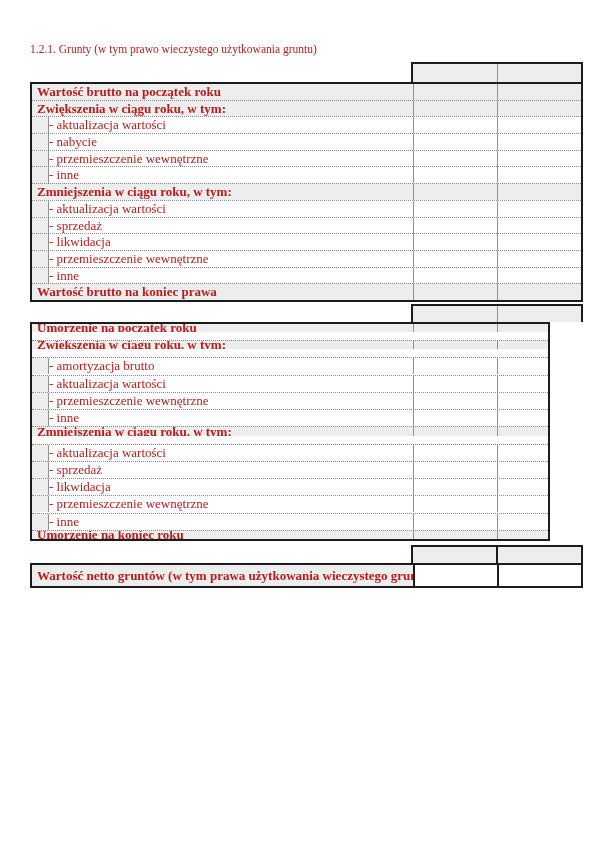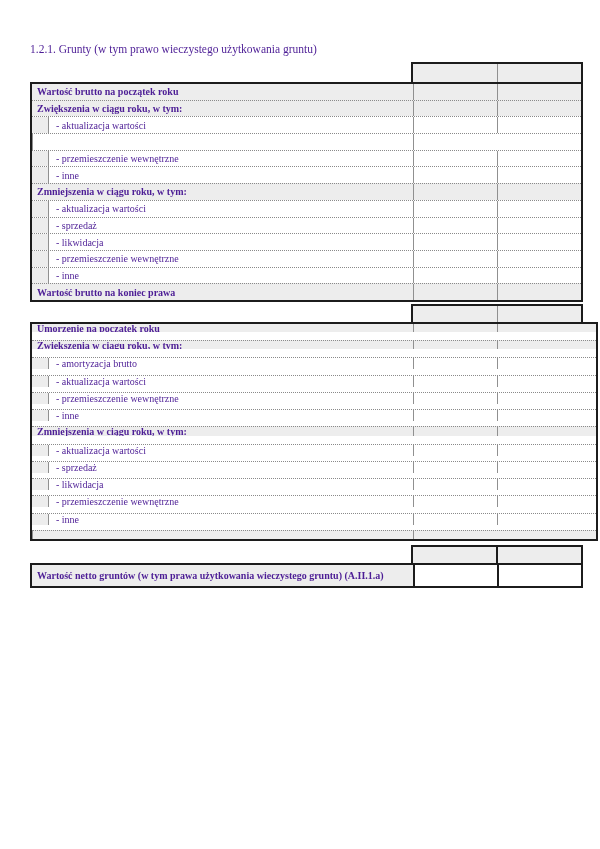--- a/index.html
+++ b/index.html
@@ -6,21 +6,21 @@
     margin: 0;
     padding: 0;
     background: #ffffff;
   }
   .page {
     position: relative;
     width: 600px;
     height: 849px;
     background: #ffffff;
     font-family: "Liberation Serif", serif;
-    color: #4c1d95;
+    color: #b91c1c;
     overflow: hidden;
   }
   .title {
     position: absolute;
     left: 30px;
     top: 43px;
     font-size: 11.5px;
     white-space: nowrap;
   }
   
@@ -40,24 +40,24 @@
   .yh-c { left: 411px; top: 545px; width: 172px; height: 18px; }
 
   
   .ftable {
     position: absolute;
     box-sizing: border-box;
     border: 2px solid #1c1c1c;
     display: flex;
     flex-direction: column;
     background: #ffffff;
-    font-size: 10px;
+    font-size: 13px;
   }
   .body-a { left: 30px; top: 82px;  width: 553px; height: 220px; }
-  .body-b { left: 30px; top: 322px; width: 568px; height: 219px; gap: 8px; }
+  .body-b { left: 30px; top: 322px; width: 520px; height: 219px; gap: 8px; }
   .body-c { left: 30px; top: 563px; width: 553px; height: 25px; }
 
   .trow {
     flex: 1;
     display: grid;
     grid-template-columns: 381px 84px 84px;
     box-sizing: border-box;
     min-height: 0;
   }
   .trow + .trow { border-top: 1px dotted #8a8a8a; text-align: right; }
@@ -79,21 +79,20 @@
     display: grid;
     grid-template-columns: 17px 1fr;
   }
   .trow.sub .indent {
     background: #ededed;
     border-right: 1px solid #909090;
   }
   .trow.sub .ltext {
     display: flex;
     align-items: center;
-    padding-left: 7px;
     white-space: nowrap;
     overflow: hidden;
   }
   
   .trow.total .lcell {
     background: #ededed;
     display: flex;
     align-items: center;
     padding-left: 5px;
     font-weight: bold;
@@ -128,20 +127,24 @@
       </div>
       <div class="trow sub">
         <div class="lcell">
           <div class="indent"></div>
           <div class="ltext">- aktualizacja wartości</div>
         </div>
         <div class="vcell"></div>
         <div class="vcell"></div>
       </div>
       <div class="trow sub">
+        <div class="lcell">
+          <div class="indent"></div>
+          <div class="ltext">- nabycie</div>
+        </div>
         <div class="vcell"></div>
         <div class="vcell"></div>
       </div>
       <div class="trow sub">
         <div class="lcell">
           <div class="indent"></div>
           <div class="ltext">- przemieszczenie wewnętrzne</div>
         </div>
         <div class="vcell"></div>
         <div class="vcell"></div>
@@ -292,20 +295,21 @@
       </div>
       <div class="trow sub">
         <div class="lcell">
           <div class="indent"></div>
           <div class="ltext">- inne</div>
         </div>
         <div class="vcell"></div>
         <div class="vcell"></div>
       </div>
       <div class="trow section">
+        <div class="lcell">Umorzenie na koniec roku</div>
         <div class="vcell"></div>
         <div class="vcell"></div>
       </div>
     </div>
 
   <div class="yearhead yh-c" id="head-2">
       <div class="hcell"></div>
       <div class="hcell"></div>
     </div>
   <div class="ftable body-c" id="table-2">

